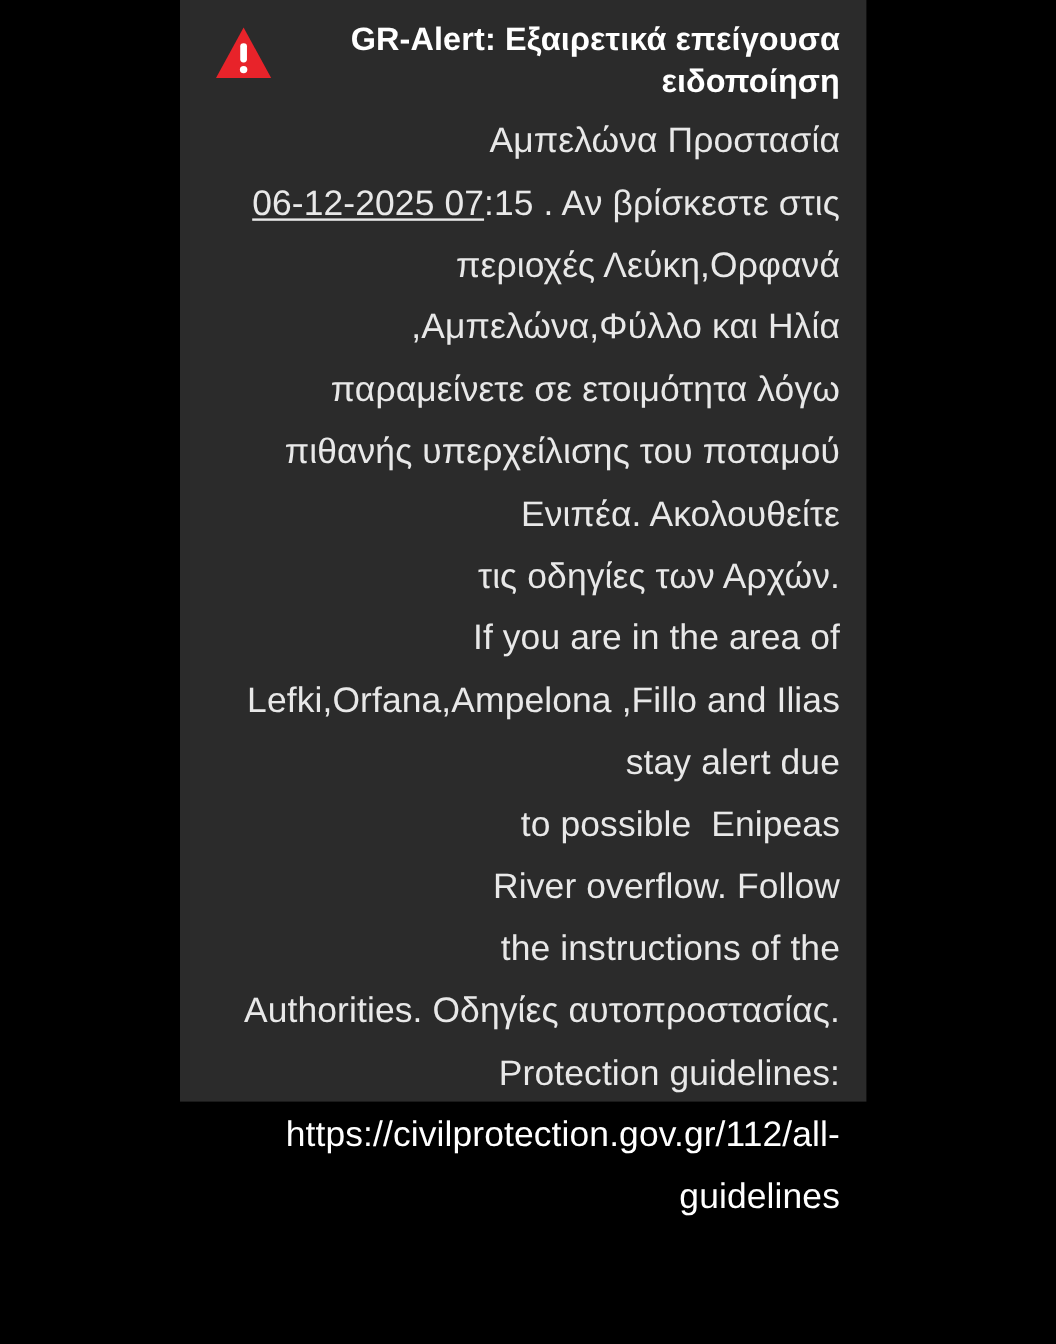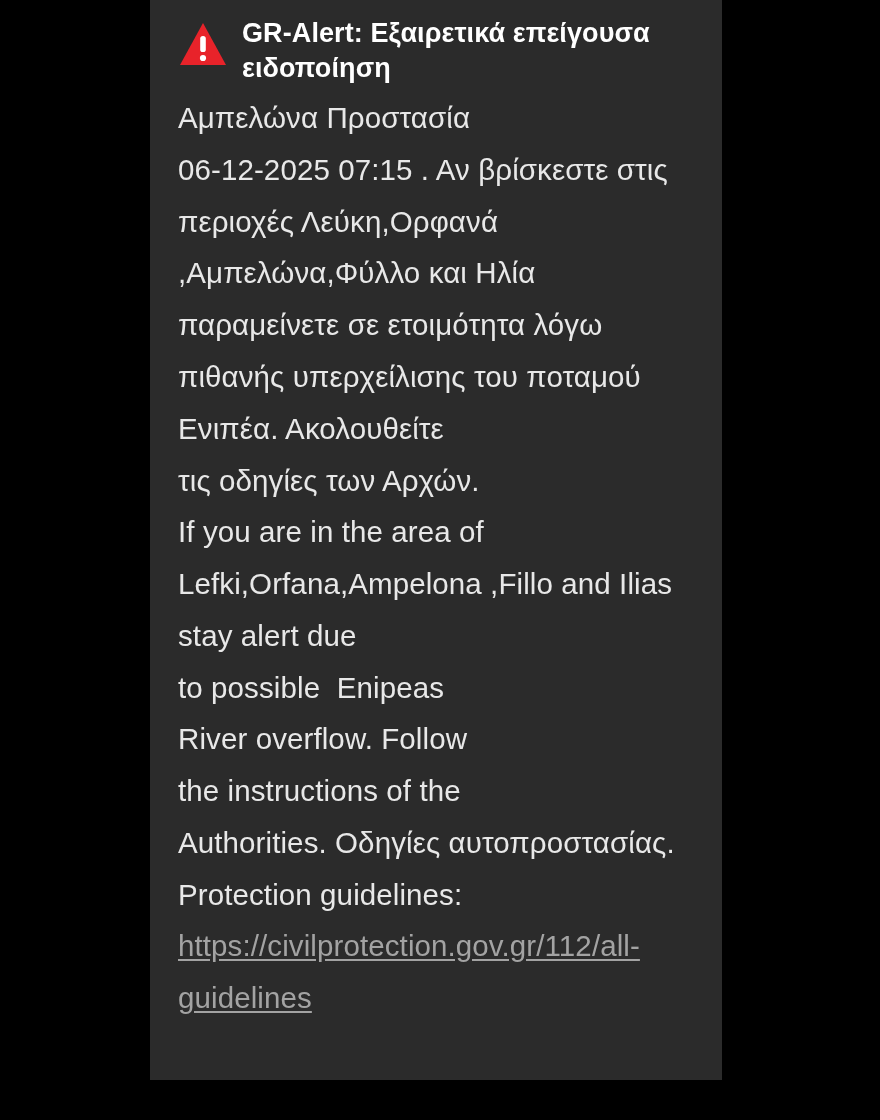--- a/index.html
+++ b/index.html
@@ -18,24 +18,25 @@
     width: 880px;
     height: 1120px;
     background: #000000;
   }
   
   .alert-panel {
     position: absolute;
     left: 150px;
     top: 0;
     width: 572px;
-    height: 1080px;
+    height: 918px;
     background: #2b2b2b;
     box-sizing: border-box;
     padding: 14px 22px 0 28px;
+    text-align: right;
   }
   .alert-header {
     display: flex;
     align-items: flex-start;
     gap: 14px;
     margin-bottom: 6px;
   }
   .warning-icon {
     flex: 0 0 auto;
     width: 50px;
@@ -53,26 +54,26 @@
   }
   .alert-body {
     font-size: 29.5px;
     line-height: 1.755;
     color: #e8e8e8;
     letter-spacing: 0.1px;
     word-break: normal;
     white-space: pre-wrap;
   }
   .link {
-    color: #a3a3a3;
-    text-decoration: underline;
+    color: #ffffff;
     text-underline-offset: 3px;
   }
   .datelink {
     color: #e8e8e8;
+    text-decoration: underline;
     text-underline-offset: 3px;
   }
 </style>
 </head>
 <body>
 
 <div id="screen">
 
   <div class="alert-panel">
 

